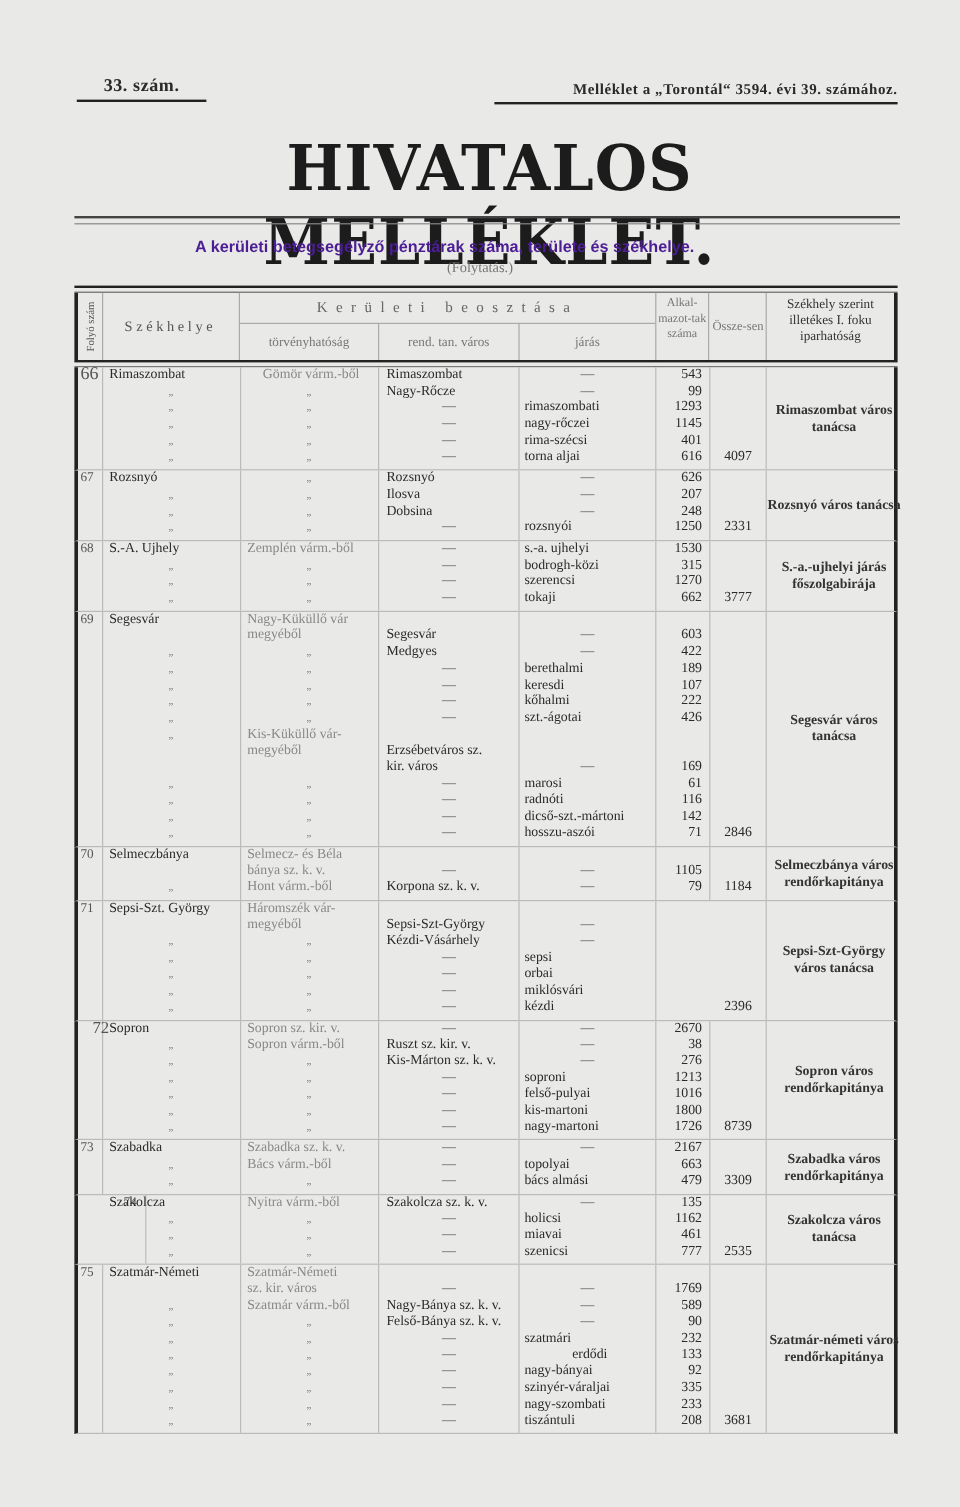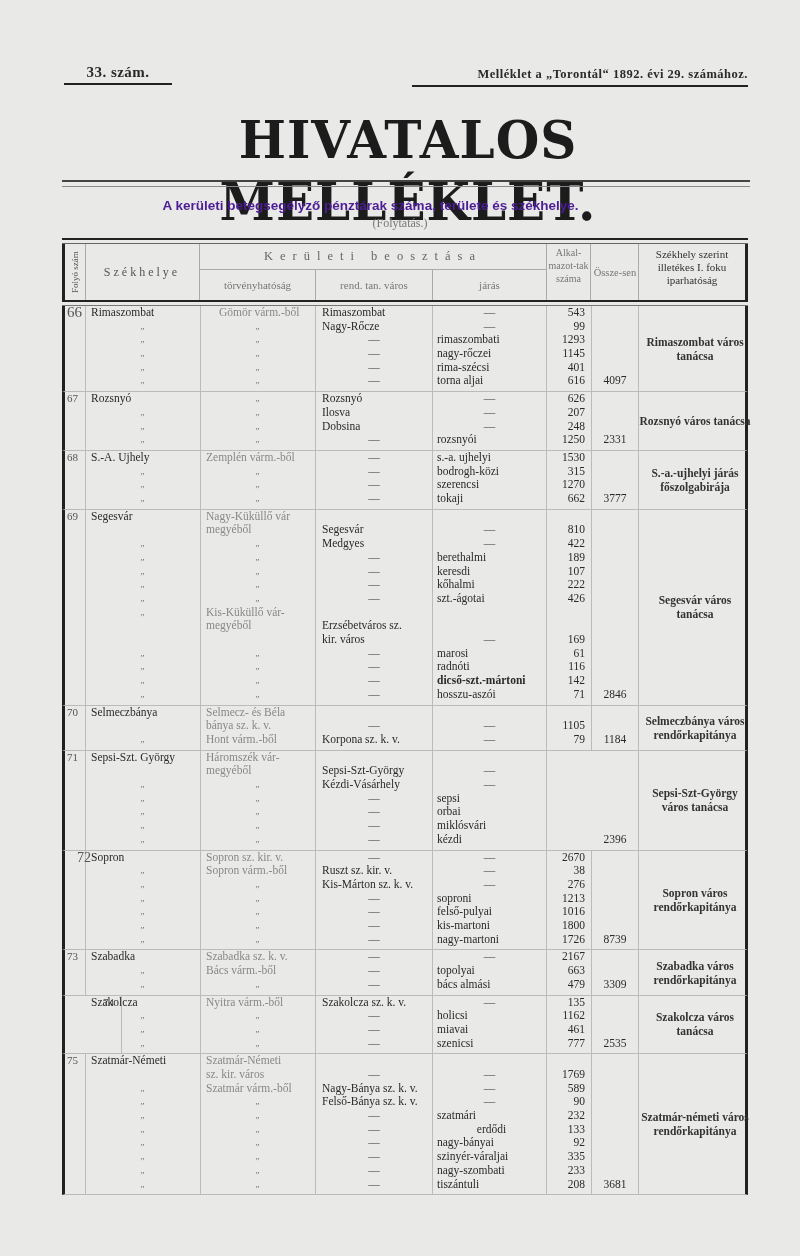--- a/index.html
+++ b/index.html
@@ -47,21 +47,21 @@
   .dash { text-align: center; color: #555; }
   .auth { position: absolute; left: 574px; width: 112px; top: 0; bottom: 0; display: flex; align-items: center; justify-content: center;
     text-align: center; font-weight: bold; font-size: 11.5px; line-height: 14px; color: #333; font-family: "Liberation Serif", serif; }
   .light { color: #888; }
 </style>
 </head>
 <body>
 
 <div class="page">
   <div class="topline issue">33. szám.</div>
-  <div class="topline supplement">Melléklet a „Torontál“ 1892. évi 29. számához.</div>
+  <div class="topline supplement">Melléklet a „Torontál“ 3594. évi 39. számához.</div>
   <div class="masthead">HIVATALOS MELLÉKLET.</div>
   <div class="rule-double"></div>
   <div class="subtitle">A kerületi betegsegélyző pénztárak száma, területe és székhelye.</div>
   <div class="cont">(Folytatás.)</div>
 
   <div class="tbl">
     <div class="tbl-top"></div>
     <div class="head">
       <div class="c" style="left:0;width:20px;">
         <div class="vert">Folyó szám</div>
@@ -302,26 +302,26 @@
             <div class="line dash">—</div>
             <div class="line" style="padding-left: 4px;">berethalmi</div>
             <div class="line" style="padding-left: 4px;">keresdi</div>
             <div class="line" style="padding-left: 4px;">kőhalmi</div>
             <div class="line" style="padding-left: 4px;">szt.-ágotai</div>
             <div class="line" style="padding-left: 4px;"></div>
             <div class="line" style="padding-left: 4px;"></div>
             <div class="line dash">—</div>
             <div class="line" style="padding-left: 4px;">marosi</div>
             <div class="line" style="padding-left: 4px;">radnóti</div>
-            <div class="line" style="padding-left: 4px; font-weight: bold;">dicső-szt.-mártoni</div>
+            <div class="line" style="padding-left: 4px;">dicső-szt.-mártoni</div>
             <div class="line" style="padding-left: 4px;">hosszu-aszói</div>
           </div>
           <div class="col" style="left: 482px; width: 44px;">
             <div class="line num"></div>
-            <div class="line num">810</div>
+            <div class="line num">603</div>
             <div class="line num">422</div>
             <div class="line num">189</div>
             <div class="line num">107</div>
             <div class="line num">222</div>
             <div class="line num">426</div>
             <div class="line num"></div>
             <div class="line num"></div>
             <div class="line num">169</div>
             <div class="line num">61</div>
             <div class="line num">116</div>

